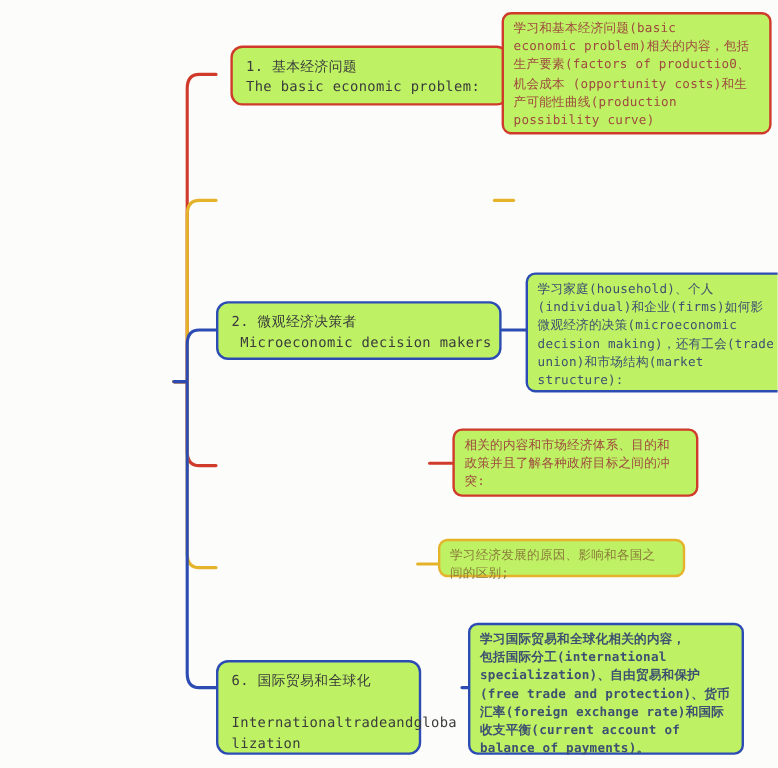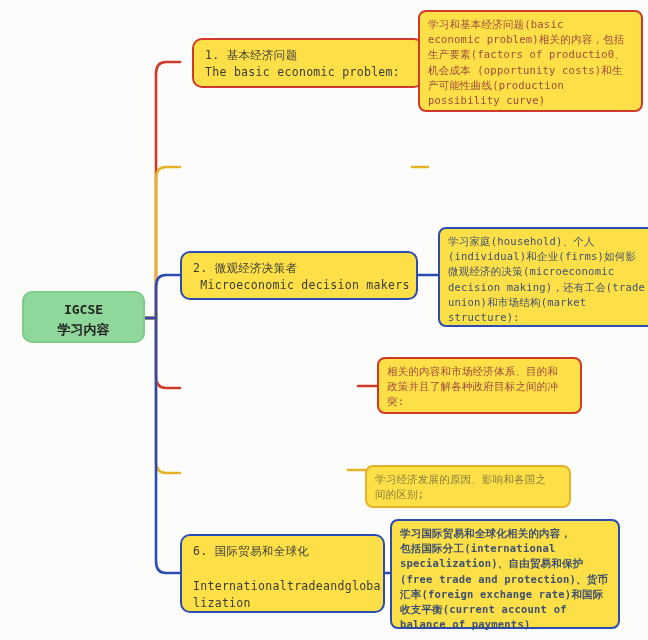--- a/index.html
+++ b/index.html
@@ -1,19 +1,19 @@
 <!DOCTYPE html>
 <html><head>
 <meta charset="utf-8">
 <style>
   html,body{margin:0;padding:0;background:#fcfcfa;}
   #canvas{position:relative;width:648px;height:640px;overflow:hidden;
           font-family:"DejaVu Sans Mono","Liberation Mono",monospace;}
   #wires{position:absolute;left:0;top:0;z-index:0;}
-  .node{position:absolute;z-index:1;background:#fde047;border:2px solid #888;
+  .node{position:absolute;z-index:1;background:#bef264;border:2px solid #888;
         border-radius:10px;box-sizing:border-box;}
   .topic{padding:7px 11px;color:#3b3b3b;font-size:11.5px;line-height:1.5;
          font-weight:500;white-space:pre;letter-spacing:0.3px;}
   .desc{padding:5px 8px;font-size:10.5px;line-height:1.45;white-space:pre;
         border-radius:8px;letter-spacing:0.2px;}
   .root{background:#8fd79a;border:2px solid #7ccc8b;color:#222;
         text-align:center;font-size:13px;line-height:1.55;white-space:pre;
         font-weight:600;padding-top:7px;border-radius:10px;}
   .b-red{border-color:#cf3a2b;}   .t-red{color:#9e4a3f;}
   .b-yellow{border-color:#e5b32a;}.t-yellow{color:#8a7c3a;}
@@ -34,22 +34,20 @@
     <path class="s-yellow" d="M145 318 L156 318 L156 461 Q156 473 166 473 L180 473"></path>
     <path class="s-blue" d="M145 318 L156 318 L156 561 Q156 573 166 573 L180 573"></path>
     <path class="s-red" d="M412 61 L418 61"></path>
     <path class="s-yellow" d="M412 167 L428 167"></path>
     <path class="s-blue" d="M418 275 L438 275"></path>
     <path class="s-red" d="M358 386 L377 386"></path>
     <path class="s-yellow" d="M348 470 L365 470"></path>
     <path class="s-blue" d="M385 573 L410 573"></path>
   </svg>
 
-  <div class="node root" style="left:22px;top:291px;width:123px;height:52px;">IGCSE
-学习内容</div>
 
   <div class="node topic b-red" style="left:192px;top:38px;width:232px;height:50px;">1. 基本经济问题
 The basic economic problem:</div>
   <div class="node desc b-red t-red" style="left:418px;top:10px;width:225px;height:102px;">学习和基本经济问题(basic
 economic problem)相关的内容，包括
 生产要素(factors of productio0、
 机会成本 (opportunity costs)和生
 产可能性曲线(production
 possibility curve)</div>
 
@@ -60,24 +58,24 @@
 (individual)和企业(firms)如何影
 微观经济的决策(microeconomic
 decision making)，还有工会(trade
 union)和市场结构(market
 structure):</div>
 
   <div class="node desc b-red t-red" style="left:377px;top:357px;width:205px;height:57px;">相关的内容和市场经济体系、目的和
 政策并且了解各种政府目标之间的冲
 突:</div>
 
-  <div class="node desc b-yellow t-yellow" style="left:365px;top:449px;width:206px;height:43px;margin-top:16px;">学习经济发展的原因、影响和各国之
+  <div class="node desc b-yellow t-yellow" style="left:365px;top:449px;width:206px;height:32px;">学习经济发展的原因、影响和各国之
 间的区别;</div>
 
-  <div class="node topic b-blue" style="left:180px;top:534px;width:205px;height:79px;">6. 国际贸易和全球化
+  <div class="node topic b-blue" style="left:180px;top:550px;width:171px;height:79px;">6. 国际贸易和全球化
 
 Internationaltradeandgloba
 lization</div>
   <div class="node desc b-blue t-blue" style="left:390px;top:519px;width:230px;height:110px;font-weight:bold;">学习国际贸易和全球化相关的内容，
 包括国际分工(international
 specialization)、自由贸易和保护
 (free trade and protection)、货币
 汇率(foreign exchange rate)和国际
 收支平衡(current account of
 balance of payments)。</div>

